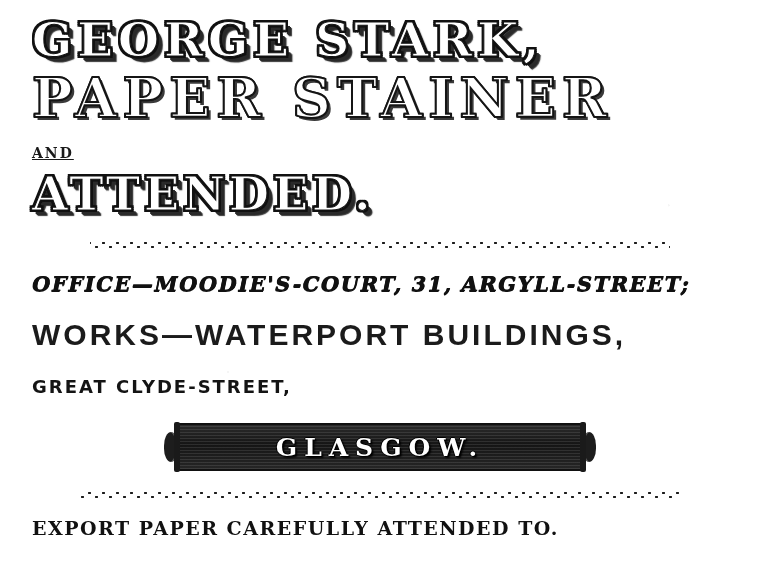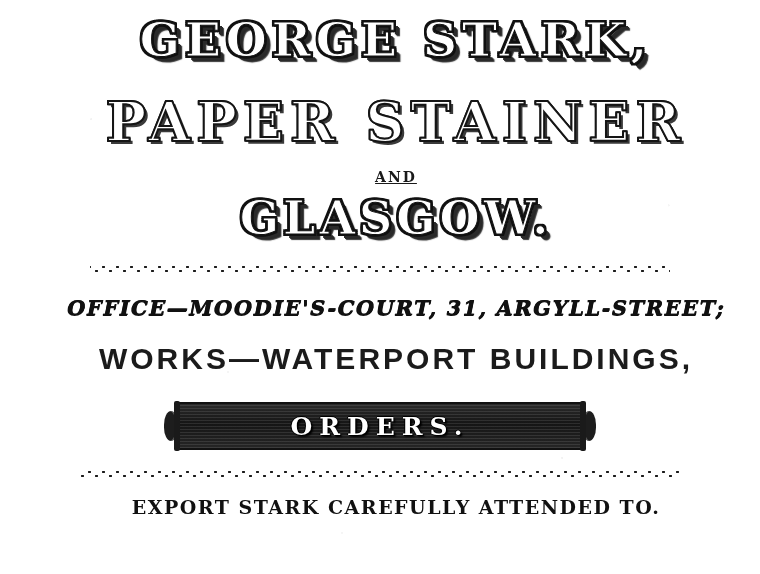--- a/index.html
+++ b/index.html
@@ -27,21 +27,20 @@
       radial-gradient(circle at 12% 18%, rgba(0,0,0,0.05) 0 1px, transparent 1.2px),
       radial-gradient(circle at 63% 7%,  rgba(0,0,0,0.05) 0 1px, transparent 1.2px),
       radial-gradient(circle at 88% 33%, rgba(0,0,0,0.04) 0 1px, transparent 1.2px),
       radial-gradient(circle at 30% 62%, rgba(0,0,0,0.04) 0 1px, transparent 1.2px),
       radial-gradient(circle at 74% 77%, rgba(0,0,0,0.05) 0 1px, transparent 1.2px),
       radial-gradient(circle at 45% 90%, rgba(0,0,0,0.04) 0 1px, transparent 1.2px),
       #ffffff;
   }
 
   .line {
-    text-align: center;
     white-space: nowrap;
     padding-left: 32px;
   }
 
   
   .display-shadow {
     font-family: "DejaVu Serif", serif;
     font-weight: bold;
     color: #ffffff;
     -webkit-text-stroke: 1px #111;
@@ -66,21 +65,21 @@
     color: #ffffff;
     -webkit-text-stroke: 2px #151515;
     text-shadow:
       1px 0 0 #151515, -1px 0 0 #151515, 0 1px 0 #151515, 0 -1px 0 #151515,
       3px 3px 0 #3a3a3a;
     letter-spacing: 6px;
   }
   #title-trade {
     font-size: 54px;
     line-height: 1;
-    margin-top: 32px;
+    margin-top: 8px;
   }
 
   .conjunction {
     font-family: "DejaVu Serif", serif;
     font-weight: bold;
     font-size: 14px;
     letter-spacing: 2px;
     margin-top: 20px;
     color: #1a1a1a;
     text-decoration: underline;
@@ -196,34 +195,35 @@
 <body>
 
 <div class="page">
 
   <div class="line display-shadow" id="title-main">GEORGE STARK,</div>
 
   <div class="line outline-type" id="title-trade">PAPER STAINER</div>
 
   <div class="line conjunction">AND</div>
 
-  <div class="line display-shadow" id="title-trade2">GLASGOW.</div>
+  <div class="line display-shadow" id="title-trade2">ATTENDED.</div>
 
   <div class="rule-wavy"></div>
 
   <div class="line addr-bold">OFFICE—MOODIE'S-COURT, 31, ARGYLL-STREET;</div>
 
   <div class="line addr-light">WORKS—WATERPORT BUILDINGS,</div>
 
+  <div class="line addr-mid">GREAT CLYDE-STREET,</div>
 
   <div class="banner-wrap">
     <span class="banner-cap"></span>
     <div class="banner-body">
-      <span class="banner-text">ORDERS.</span>
+      <span class="banner-text">GLASGOW.</span>
     </div>
     <span class="banner-cap right"></span>
   </div>
 
   <div class="rule-wavy lower"></div>
 
-  <div class="line footer-line">EXPORT STARK CAREFULLY ATTENDED TO.</div>
+  <div class="line footer-line">EXPORT PAPER CAREFULLY ATTENDED TO.</div>
 
 </div>
 
 </body></html>

